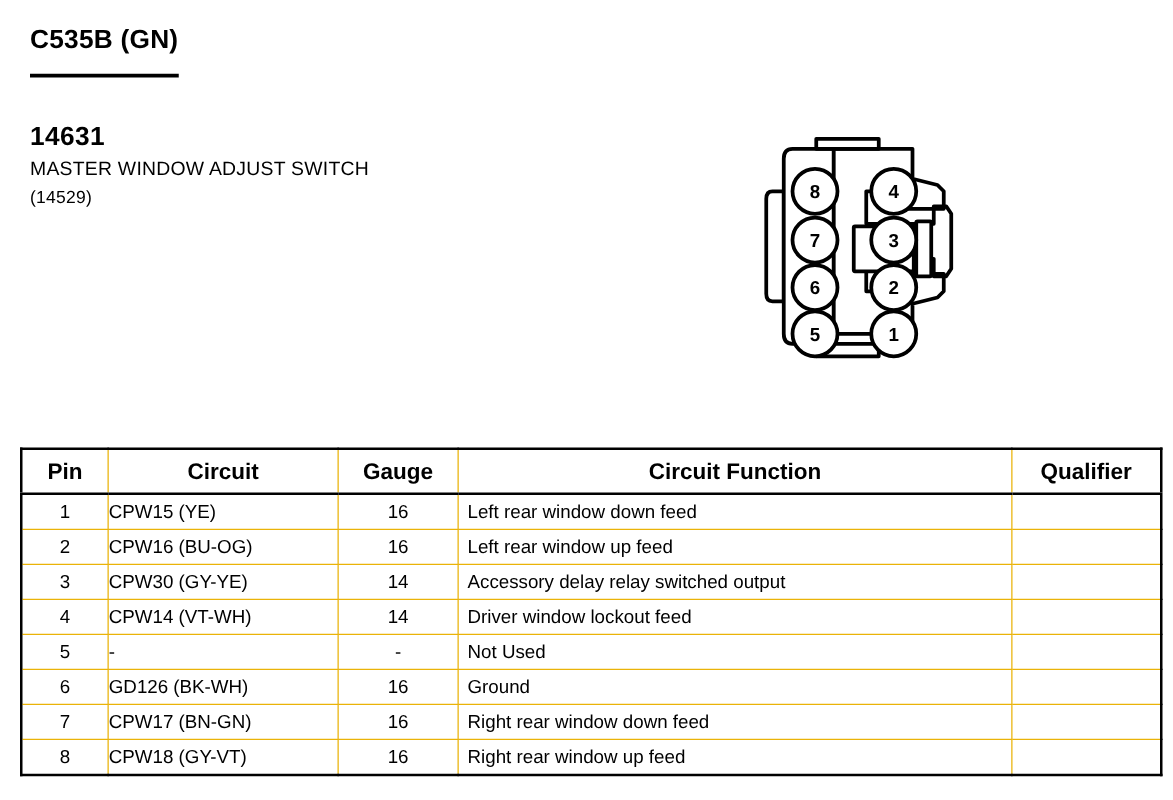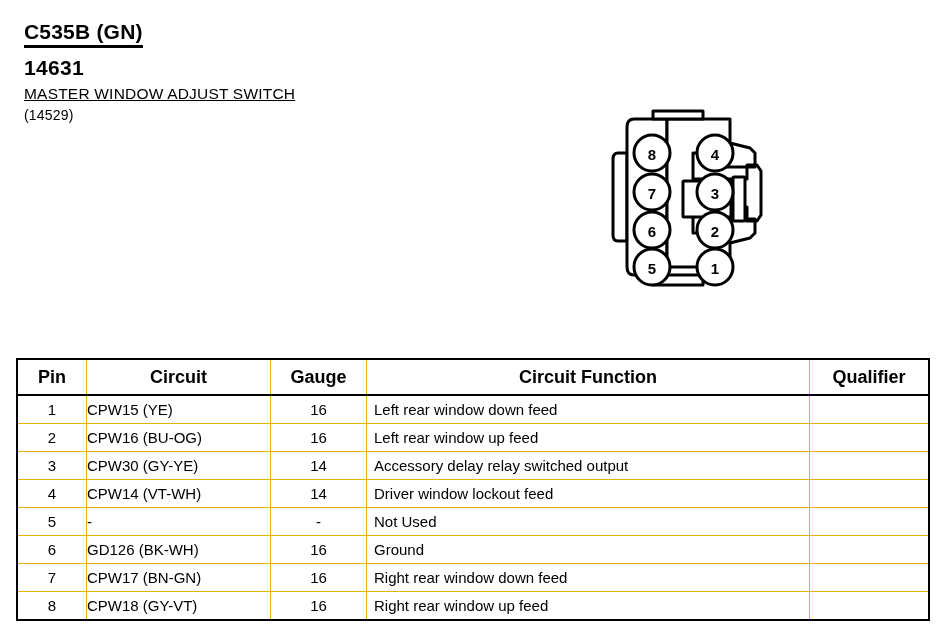--- a/index.html
+++ b/index.html
@@ -24,36 +24,35 @@
     top: 20px;
     width: 560px;
   }
   #connector-title {
     font-size: 21px;
     font-weight: bold;
     letter-spacing: 0.2px;
     line-height: 1.12;
     display: inline-block;
     border-bottom: 3px solid #000;
-    padding-bottom: 1px;
+    padding-bottom: 15px;
   }
   #part-number {
     font-size: 21px;
     font-weight: bold;
     letter-spacing: 0.3px;
-    margin-top: 8px;
+    margin-top: 36px;
     line-height: 1.1;
   }
   #component-name {
     font-size: 15.5px;
     font-weight: normal;
     letter-spacing: 0.2px;
     margin-top: 6px;
     line-height: 1.15;
-    text-decoration: underline;
   }
   #component-alt-number {
     font-size: 14px;
     font-weight: normal;
     letter-spacing: 0.2px;
     margin-top: 5px;
     line-height: 1.15;
   }
 
   

